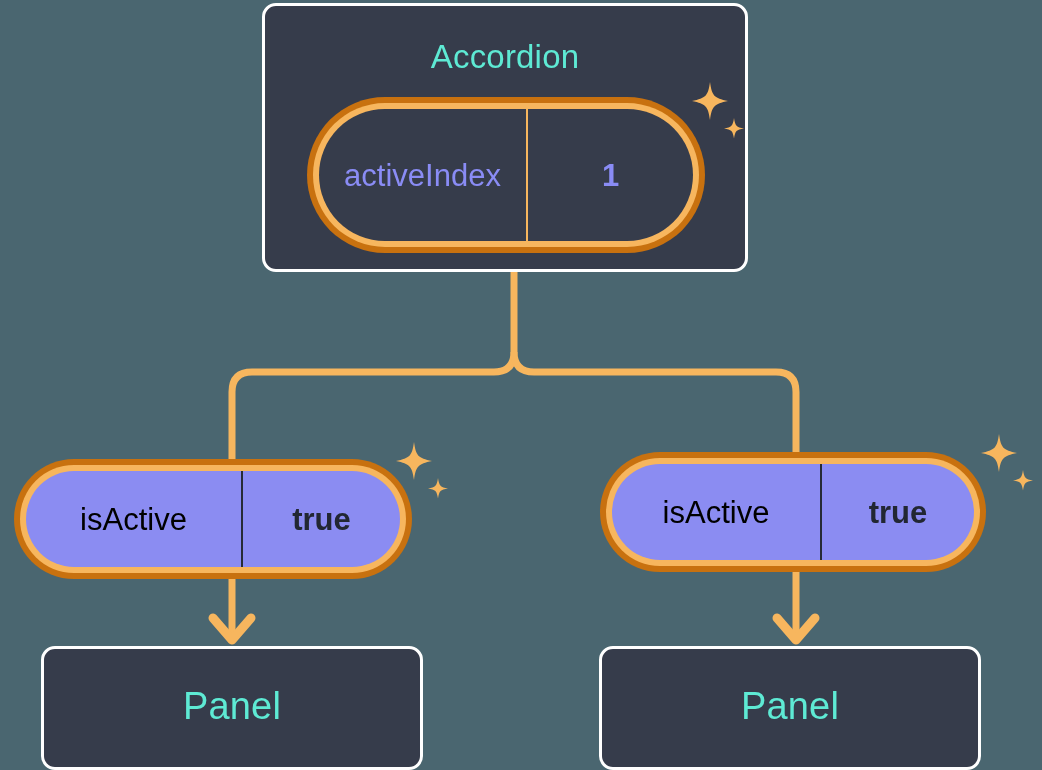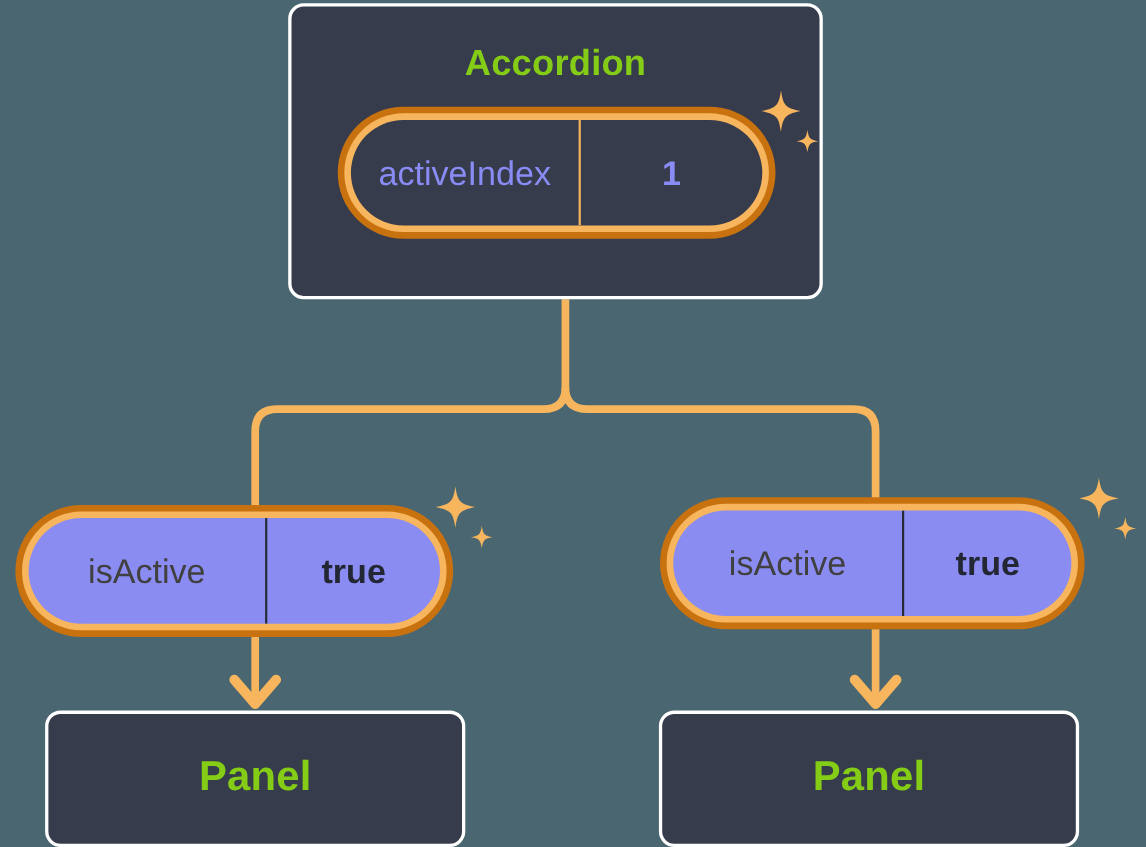--- a/index.html
+++ b/index.html
@@ -36,26 +36,25 @@
     position: absolute;
     box-sizing: border-box;
     background: #363c4b;
     border: 3px solid #ffffff;
     border-radius: 14px;
     display: flex;
     flex-direction: column;
     align-items: center;
   }
   .node-title {
-    color: #84cc16;
+    color: #5eead4;
     font-size: 33px;
     letter-spacing: 0.2px;
     line-height: 1;
     white-space: nowrap;
-    font-weight: bold;
   }
 
   #accordion-box {
     left: 262px;
     top: 3px;
     width: 486px;
     height: 269px;
   }
   #accordion-box .node-title {
     margin-top: 34px;
@@ -112,21 +111,21 @@
     justify-content: center;
     white-space: nowrap;
     line-height: 1;
   }
 
   
   #pill-active-index {
     left: 307px;
     top: 97px;
     width: 398px;
-    height: 120px;
+    height: 156px;
   }
   #pill-active-index .pill-inner {
     background: #363c4b;
   }
   #pill-active-index .pill-key {
     flex: 0 0 207px;
     color: #8a8cf5;
     font-size: 31px;
     border-right: 2px solid #f7b65e;
   }
@@ -135,21 +134,21 @@
     color: #8a8cf5;
     font-size: 31px;
     font-weight: bold;
   }
 
   
   .pill-purple .pill-inner {
     background: #8b8cf2;
   }
   .pill-purple .pill-key {
-    color: #404040;
+    color: #000000;
     font-size: 31px;
     border-right: 2px solid #262b36;
   }
   .pill-purple .pill-val {
     color: #222733;
     font-size: 31px;
     font-weight: bold;
   }
 
   #pill-is-active-false {

